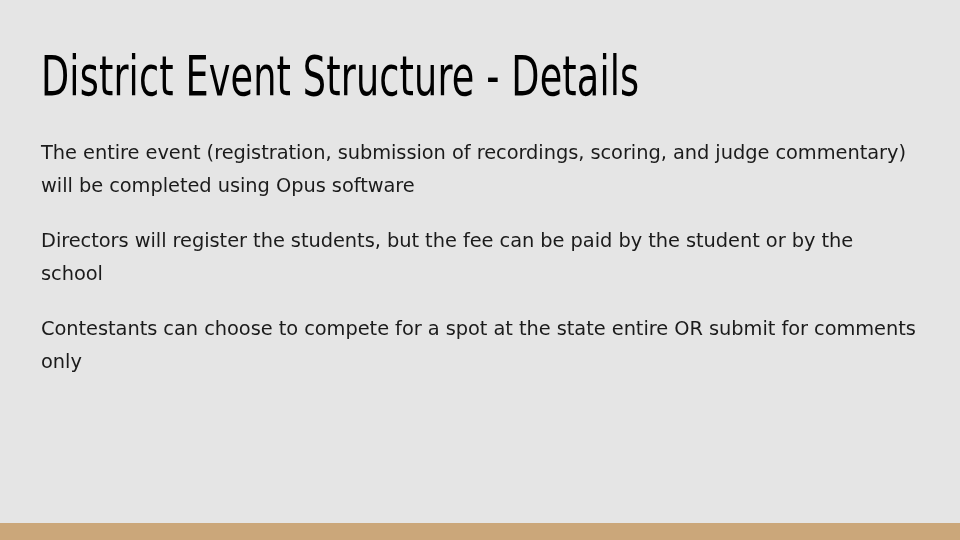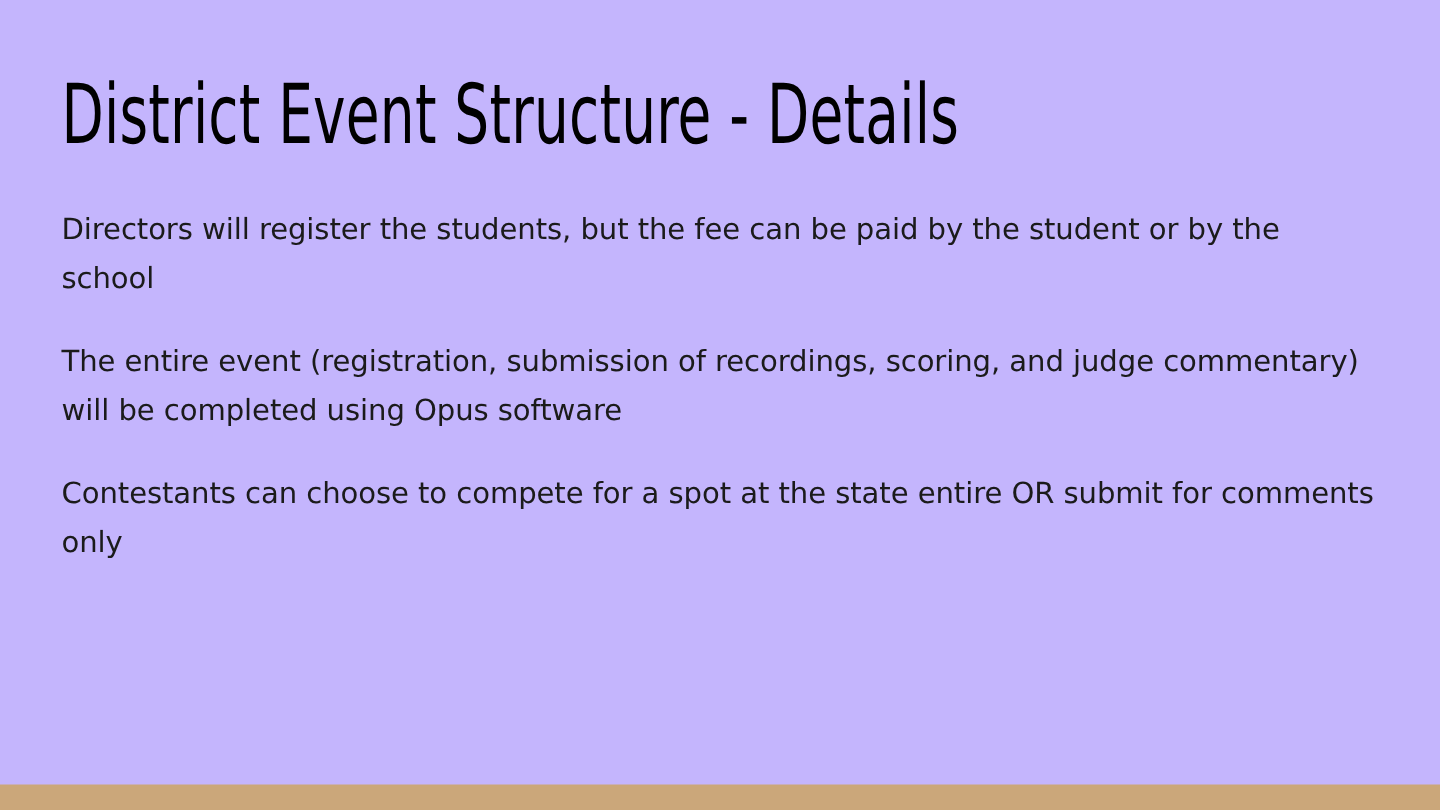--- a/index.html
+++ b/index.html
@@ -5,21 +5,21 @@
   html, body {
     margin: 0;
     padding: 0;
     background: #ffffff;
   }
 
   .slide {
     position: relative;
     width: 960px;
     height: 540px;
-    background: #c4b5fd;
+    background: #e5e5e5;
     overflow: hidden;
     font-family: "Liberation Sans", sans-serif;
     -webkit-font-smoothing: antialiased;
   }
 
   
   .slide-title {
     position: absolute;
     left: 41px;
     top: 46px;
@@ -71,20 +71,20 @@
   }
 </style>
 </head>
 <body>
 
 <div class="slide">
 
   <h1 class="slide-title">District Event Structure - Details</h1>
 
   <div class="body-block">
+    <p class="body-para">The entire event (registration, submission of recordings, scoring, and judge commentary) will be completed using Opus software</p>
     <p class="body-para">Directors will register the students, but the fee can be paid by the student or by the school</p>
-    <p class="body-para">The entire event (registration, submission of recordings, scoring, and judge commentary) will be completed using Opus software</p>
     <p class="body-para">Contestants can choose to compete for a spot at the state entire OR submit for comments only</p>
   </div>
 
   <div class="bottom-bar"></div>
 
 </div>
 
 </body></html>

